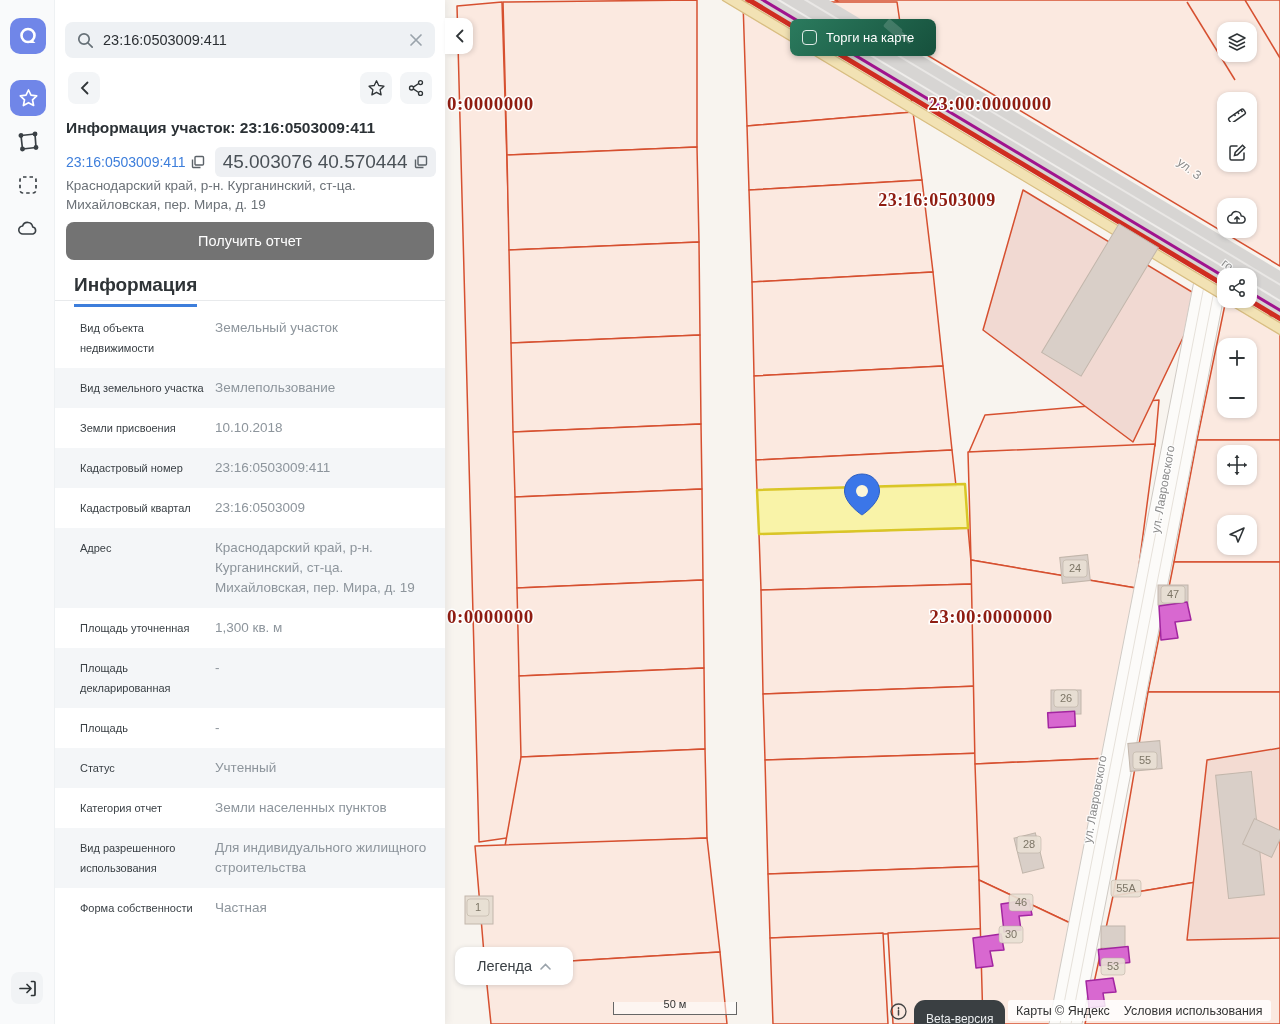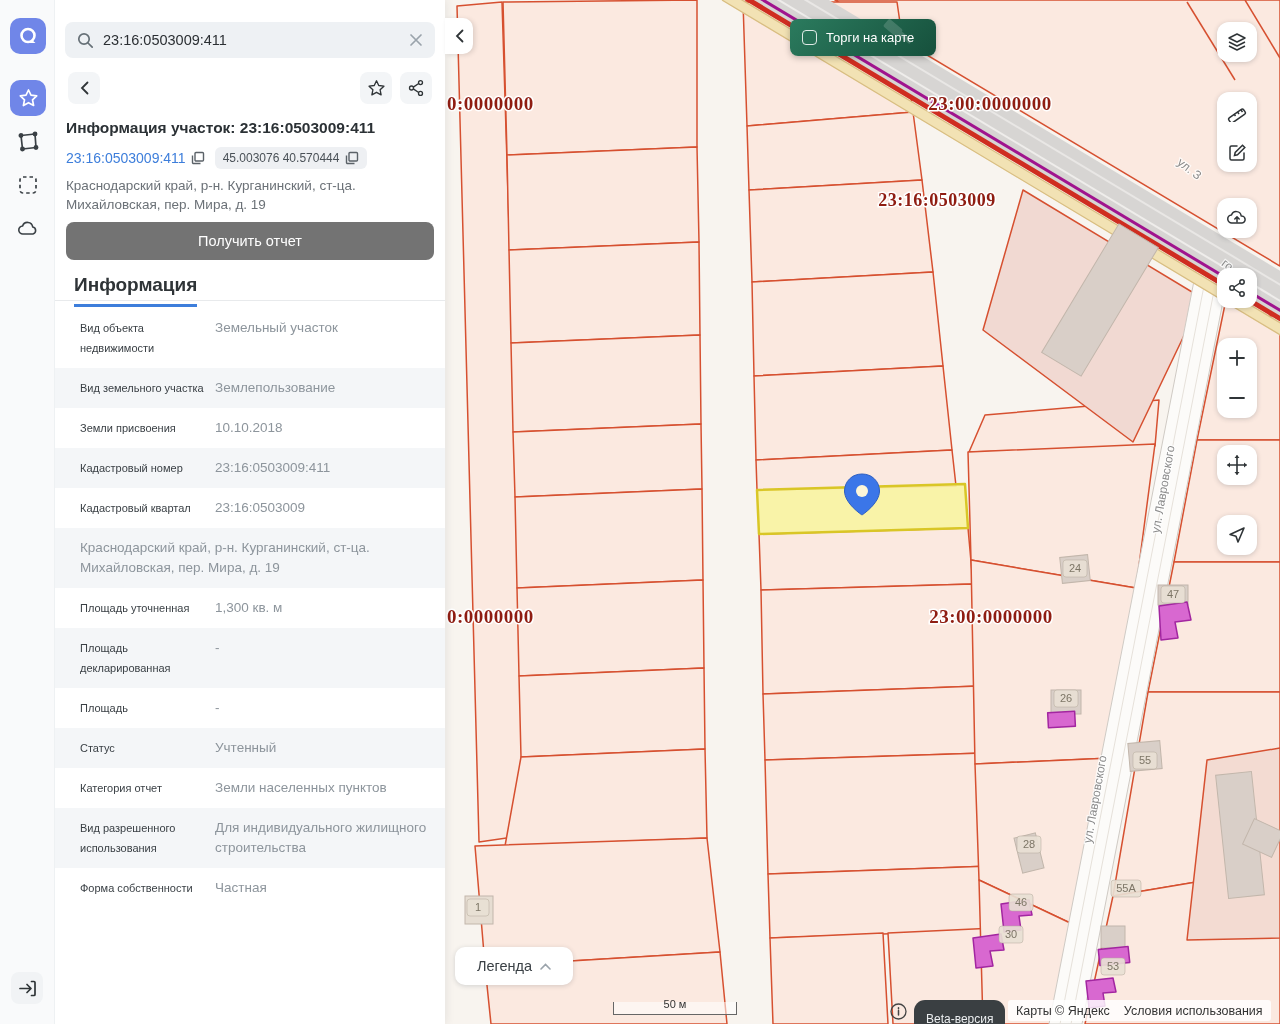--- a/index.html
+++ b/index.html
@@ -23,21 +23,21 @@
   .search { position:absolute; left:10px; top:22px; width:370px; height:36px; background:#eef1f4;
     border-radius:8px; display:flex; align-items:center; padding:0 12px; gap:9px; }
   .search input { flex:1; border:none; background:transparent; outline:none;
     font-family:"Liberation Sans",sans-serif; font-size:14.5px; color:#2b2f33; }
   .tile { position:absolute; width:32px; height:32px; background:#f3f5f7; border-radius:8px;
     display:flex; align-items:center; justify-content:center; color:#2f3437; cursor:pointer; }
   .title { position:absolute; left:11px; top:119px; width:370px; font-size:15.5px; font-weight:bold; color:#2b3135; }
   .chips { position:absolute; left:11px; top:147px; display:flex; gap:10px; align-items:center; }
   .chip-link { display:flex; gap:5px; align-items:center; color:#3d7edb; font-size:14px; cursor:pointer; }
   .chip-gray { display:flex; gap:6px; align-items:center; background:#eef0f3; border-radius:6px;
-    padding:4px 8px; color:#4a5157; font-size:12px; }
+    padding:4px 8px; color:#4a5157; font-size:19px; }
   .addr { position:absolute; left:11px; top:176px; width:370px; font-size:13.5px; line-height:19px; color:#6b7177; }
   .report { position:absolute; left:11px; top:222px; width:368px; height:38px; background:#737373;
     border:none; border-radius:8px; color:#fff; font-size:14.5px; font-family:"Liberation Sans",sans-serif; cursor:pointer; }
   .tab { position:absolute; left:19px; top:274px; font-size:19px; font-weight:bold; color:#2f3437; padding-bottom:8px;
     border-bottom:3px solid #3d7edb; cursor:pointer; }
   .tab-sep { position:absolute; left:0; top:300px; width:390px; border-bottom:1px solid #e8eaec; }
   .rows { position:absolute; left:0; top:308px; width:390px; }
   .row { display:flex; padding:10px 14px 10px 25px; }
   .row.alt { background:#f4f6f8; }
   .row .lab { width:135px; font-size:11px; line-height:20px; color:#3a4045; padding-right:8px; }
@@ -465,20 +465,21 @@
       </div>
     <div class="row alt">
         <div class="lab">Кадастровый номер</div>
         <div class="val">23:16:0503009:411</div>
       </div>
     <div class="row">
         <div class="lab">Кадастровый квартал</div>
         <div class="val">23:16:0503009</div>
       </div>
     <div class="row alt">
+        <div class="lab">Адрес</div>
         <div class="val">Краснодарский край, р-н. Курганинский, ст-ца. Михайловская, пер. Мира, д. 19</div>
       </div>
     <div class="row">
         <div class="lab">Площадь уточненная</div>
         <div class="val">1,300 кв. м</div>
       </div>
     <div class="row alt">
         <div class="lab">Площадь декларированная</div>
         <div class="val">-</div>
       </div>

